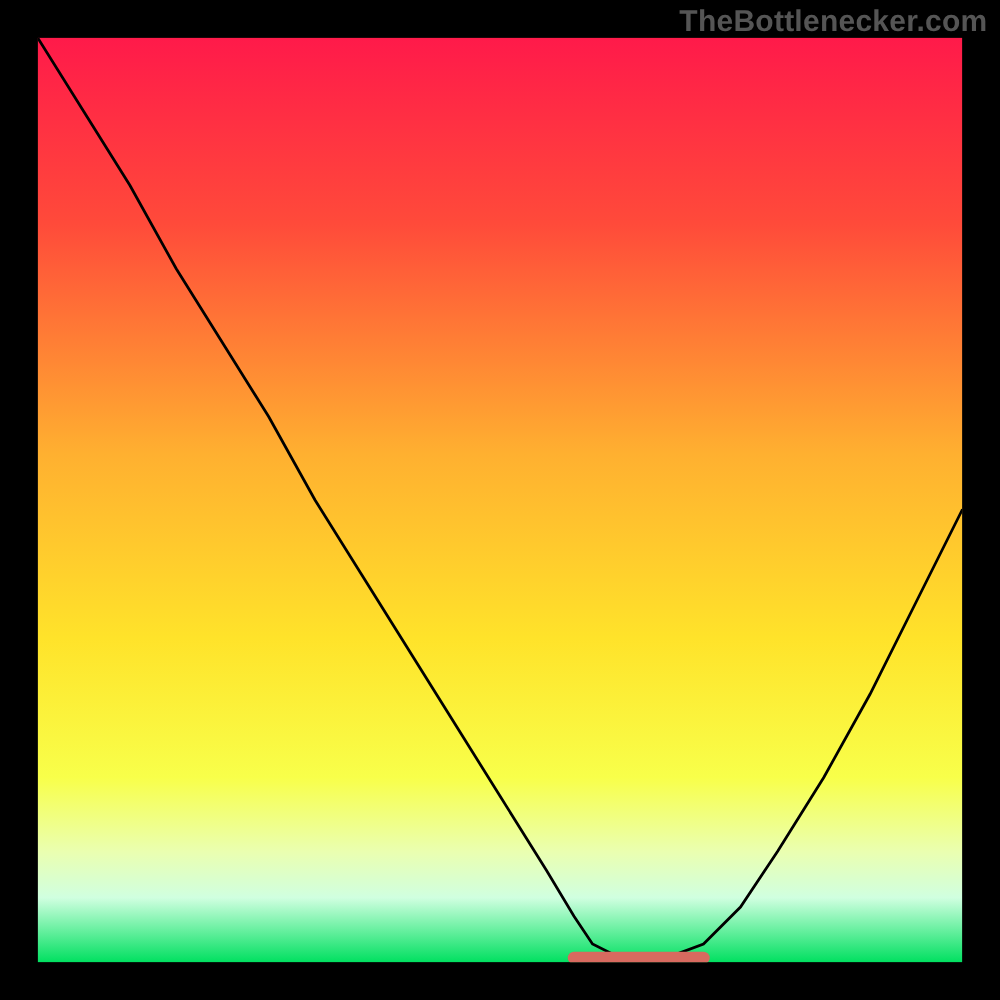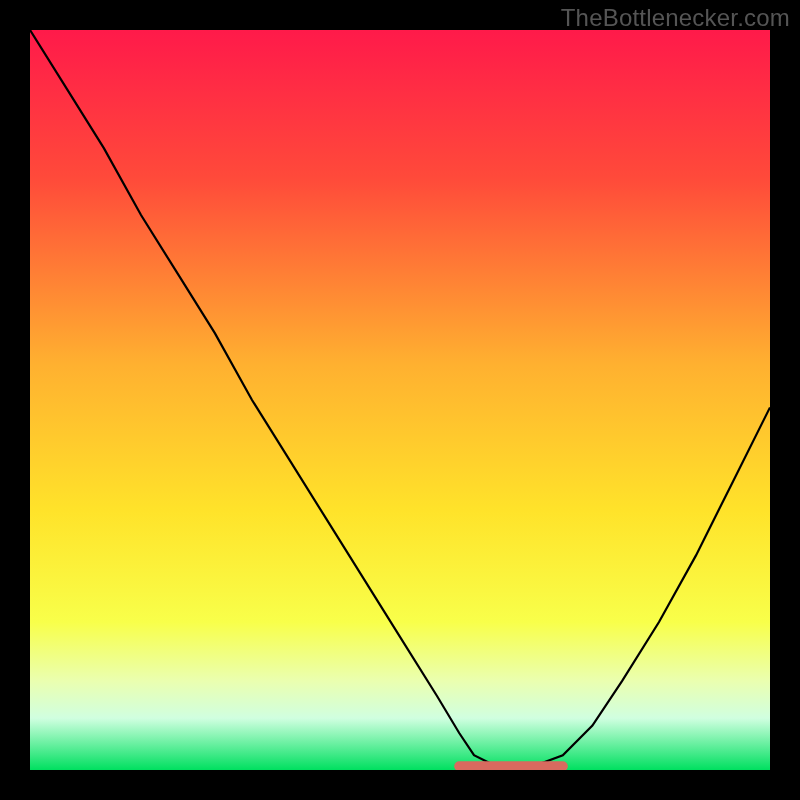--- a/index.html
+++ b/index.html
@@ -16,21 +16,21 @@
     width: 800px;
     height: 800px;
     background: #000;
   }
   .watermark {
     position: absolute;
     top: 4px;
     right: 10px;
     color: #555;
     font-size: 24px;
-    font-weight: 400;
+    font-weight: 700;
     letter-spacing: 0.2px;
     z-index: 10;
   }
   .plot-area {
     position: absolute;
     left: 30px;
     top: 30px;
     width: 740px;
     height: 740px;
     overflow: hidden;

